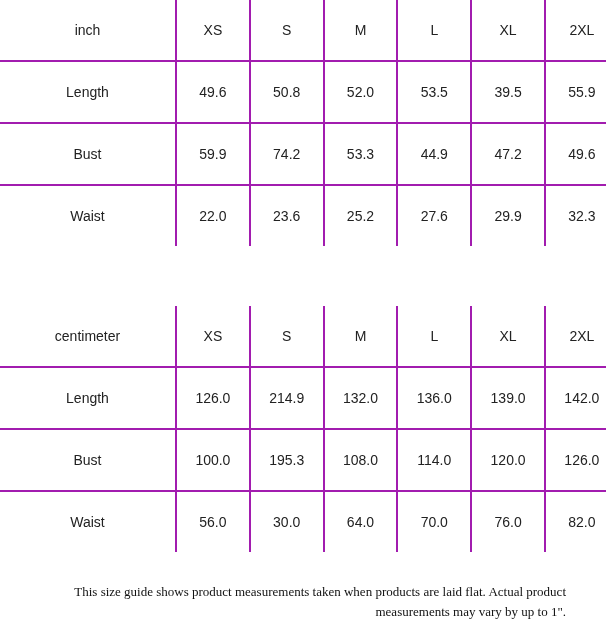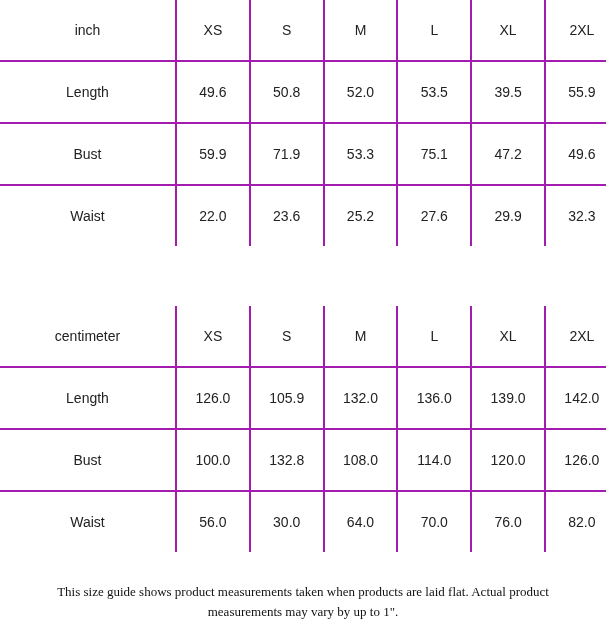--- a/index.html
+++ b/index.html
@@ -58,21 +58,21 @@
     background: #ffffff;
   }
   .footnote {
     width: 606px;
     box-sizing: border-box;
     padding: 30px 40px 0 40px;
     font-family: "Liberation Serif", serif;
     font-size: 13px;
     line-height: 1.55;
     color: #111111;
-    text-align: center;
+    text-align: right;
   }
 </style>
 </head>
 <body>
 
 <div class="page">
 
   <table class="size-table">
     <tbody>
       <tr>
@@ -89,23 +89,23 @@
         <td class="size-cell">49.6</td>
         <td class="size-cell">50.8</td>
         <td class="size-cell">52.0</td>
         <td class="size-cell">53.5</td>
         <td class="size-cell">39.5</td>
         <td class="size-cell">55.9</td>
       </tr>
       <tr>
         <td class="unit-cell">Bust</td>
         <td class="size-cell">59.9</td>
-        <td class="size-cell">71.9</td>
+        <td class="size-cell">74.2</td>
         <td class="size-cell">53.3</td>
-        <td class="size-cell">75.1</td>
+        <td class="size-cell">44.9</td>
         <td class="size-cell">47.2</td>
         <td class="size-cell">49.6</td>
       </tr>
       <tr>
         <td class="unit-cell">Waist</td>
         <td class="size-cell">22.0</td>
         <td class="size-cell">23.6</td>
         <td class="size-cell">25.2</td>
         <td class="size-cell">27.6</td>
         <td class="size-cell">29.9</td>
@@ -123,30 +123,30 @@
         <td class="size-cell">XS</td>
         <td class="size-cell">S</td>
         <td class="size-cell">M</td>
         <td class="size-cell">L</td>
         <td class="size-cell">XL</td>
         <td class="size-cell">2XL</td>
       </tr>
       <tr>
         <td class="unit-cell">Length</td>
         <td class="size-cell">126.0</td>
-        <td class="size-cell">105.9</td>
+        <td class="size-cell">214.9</td>
         <td class="size-cell">132.0</td>
         <td class="size-cell">136.0</td>
         <td class="size-cell">139.0</td>
         <td class="size-cell">142.0</td>
       </tr>
       <tr>
         <td class="unit-cell">Bust</td>
         <td class="size-cell">100.0</td>
-        <td class="size-cell">132.8</td>
+        <td class="size-cell">195.3</td>
         <td class="size-cell">108.0</td>
         <td class="size-cell">114.0</td>
         <td class="size-cell">120.0</td>
         <td class="size-cell">126.0</td>
       </tr>
       <tr>
         <td class="unit-cell">Waist</td>
         <td class="size-cell">56.0</td>
         <td class="size-cell">30.0</td>
         <td class="size-cell">64.0</td>

